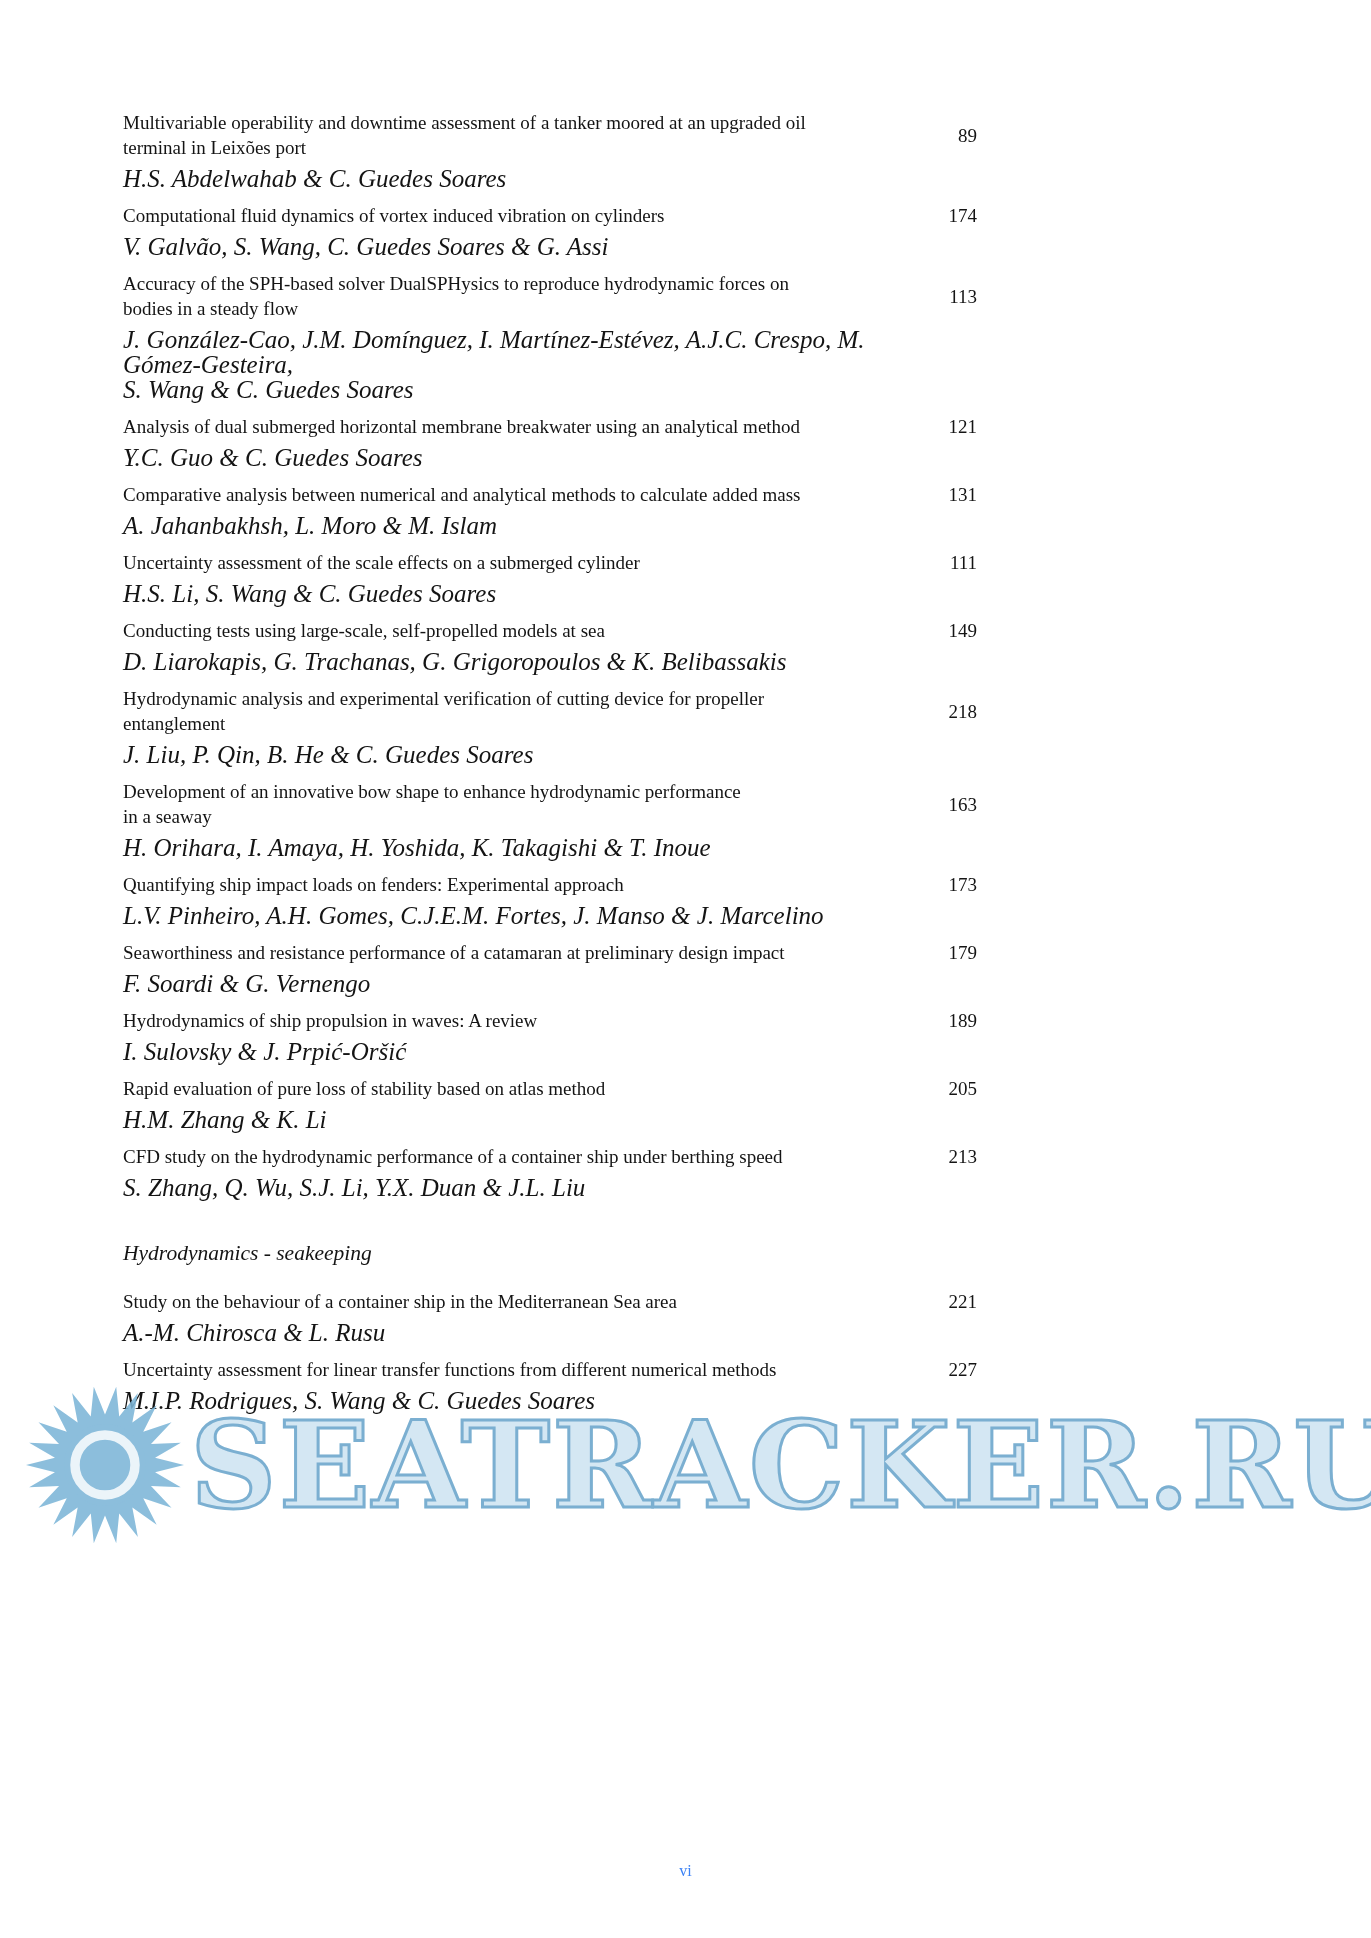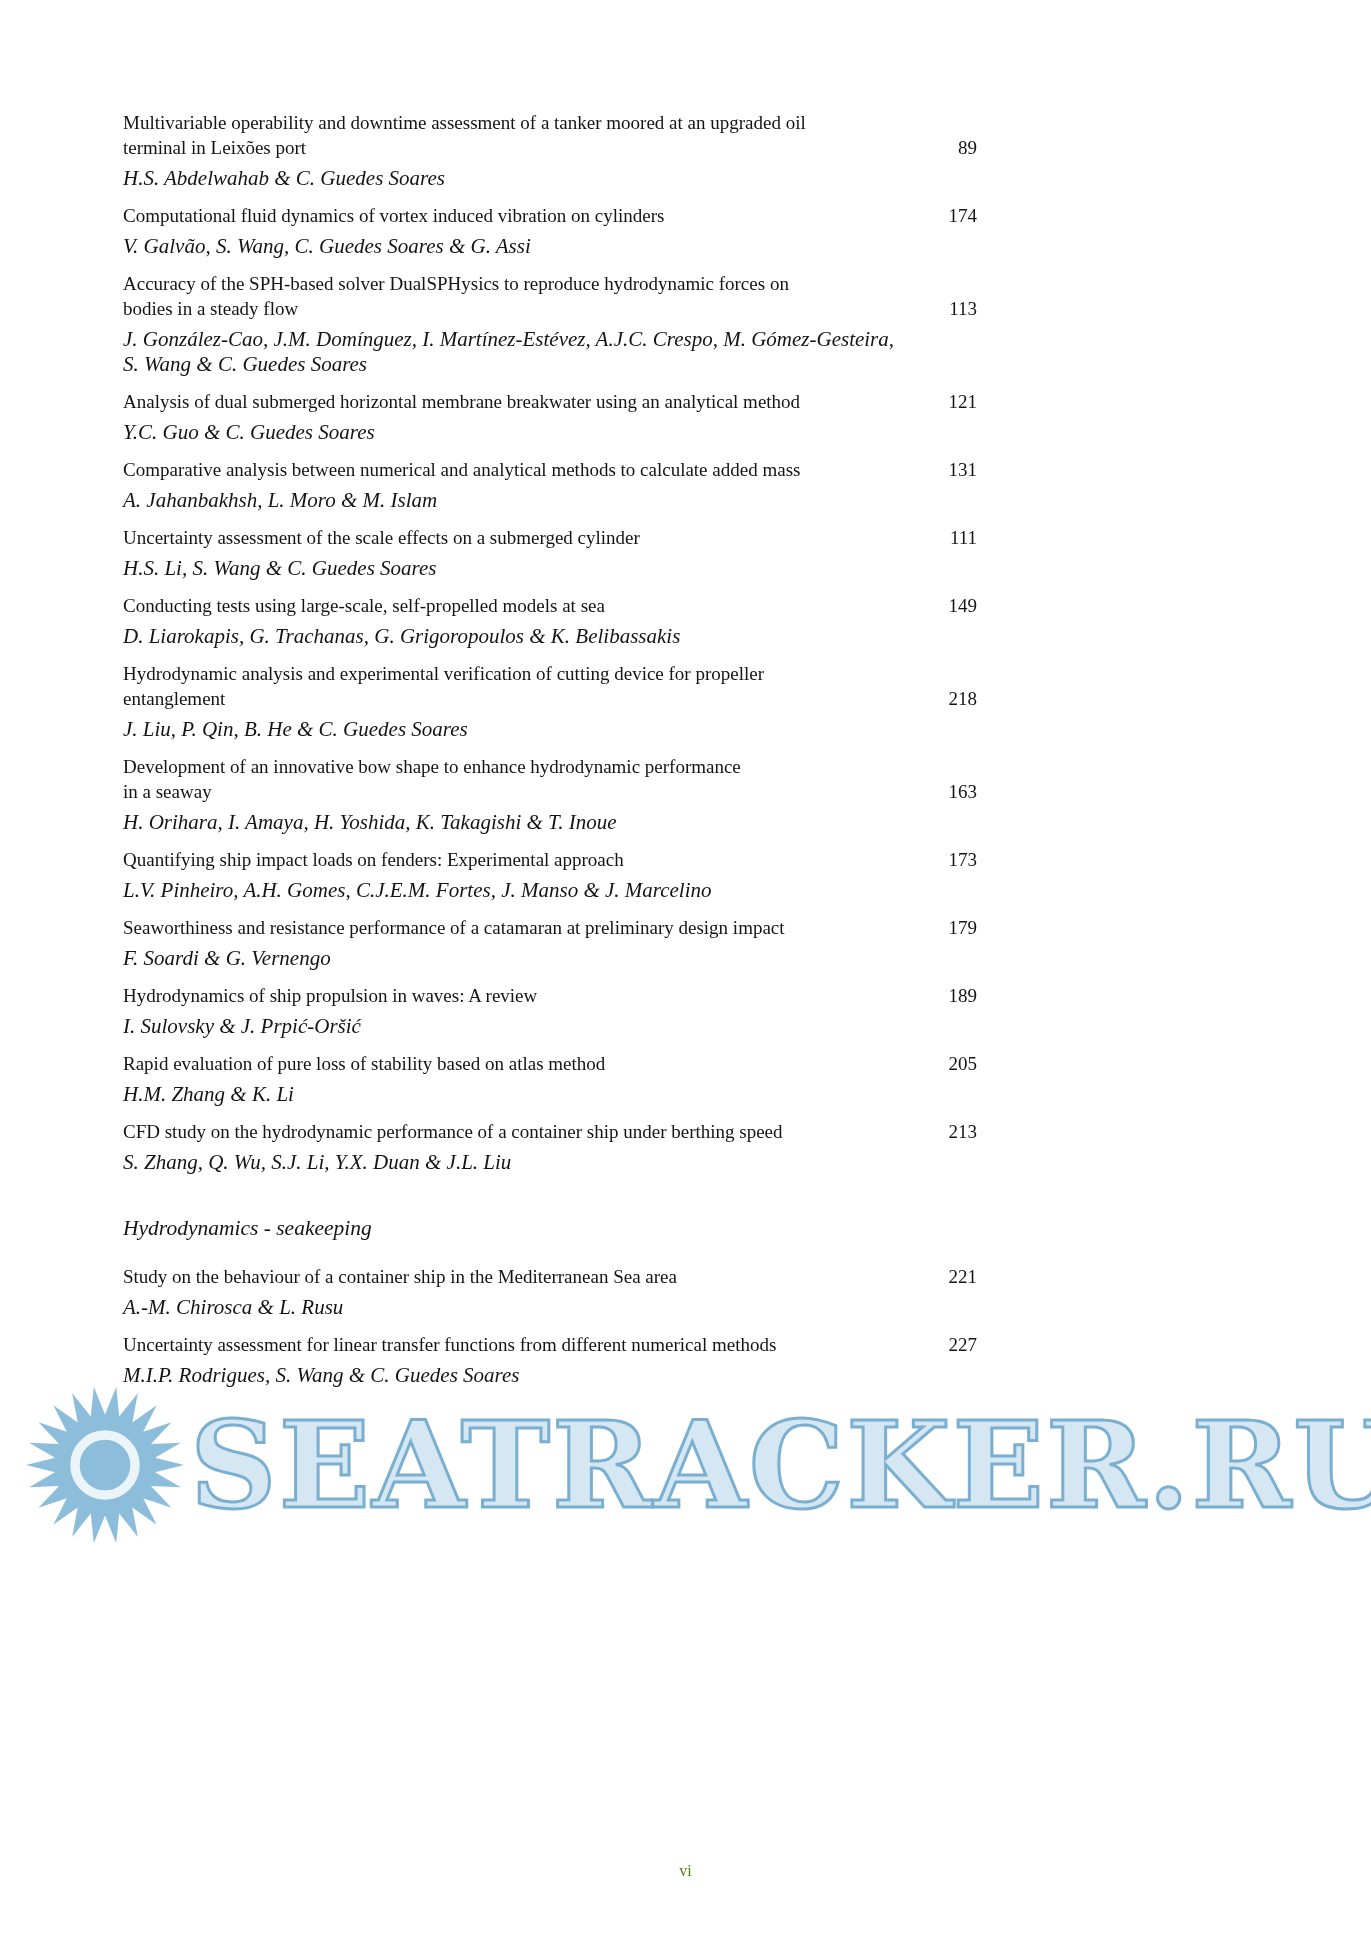--- a/index.html
+++ b/index.html
@@ -11,56 +11,56 @@
     font-family:"Liberation Serif",serif;
     color:#141414;
     overflow:hidden;
   }
   .content{
     position:absolute;
     left:123px;top:110px;
     width:854px;
   }
   .toc-entry{margin-bottom:12px;}
-  .entry-row{display:flex;align-items:flex-end;}
+  .entry-row{display:flex;align-items:center;}
   .entry-title{
     flex:0 1 792px;
     max-width:792px;
     font-size:19px;
     line-height:25px;
     white-space:pre-line;
   }
   .entry-page{
     margin-left:auto;
     font-size:19px;
     line-height:25px;
     text-align:right;
   }
   .entry-authors{
     font-style:italic;
-    font-size:21px;
+    font-size:25px;
     line-height:25px;
     margin-top:6px;
     white-space:pre-line;
     max-width:792px;
   }
   .section-heading{
     font-style:italic;
     font-size:21.5px;
     line-height:27px;
     margin:40px 0 22px 0;
   }
   .section-heading:empty{display:none;}
   .page-footer{
     position:absolute;
     left:0;right:0;
     top:1862px;
     text-align:center;
     font-size:16px;
-    color:#4d7c0f;
+    color:#3b82f6;
   }
   .watermark{
     position:absolute;
     left:26px;
     top:1386px;
     display:flex;
     align-items:center;
     gap:6px;
     opacity:0.88;
     pointer-events:none;

